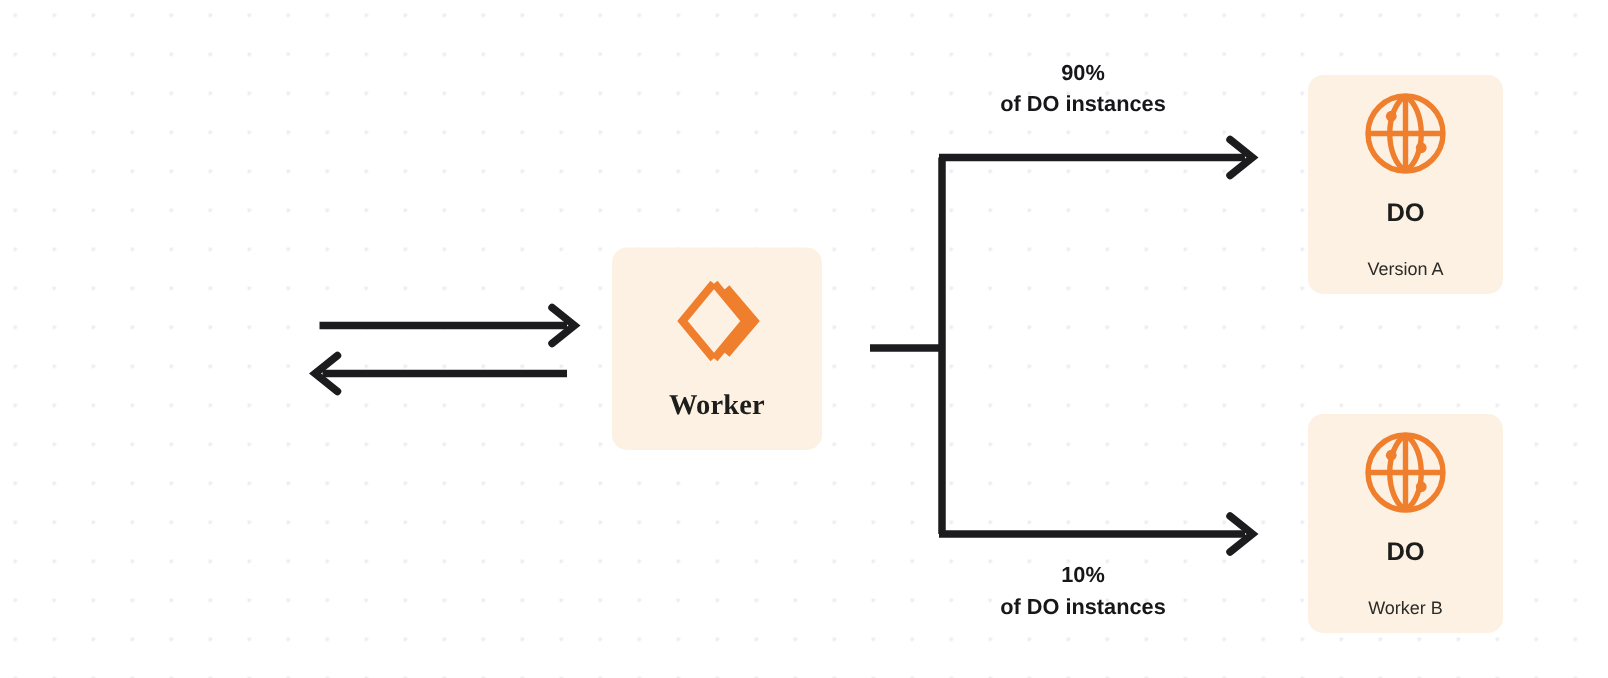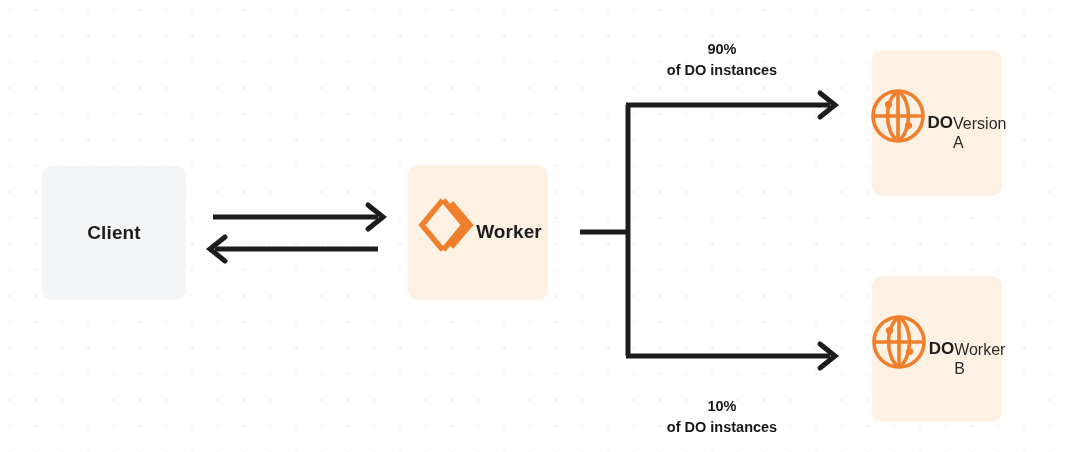--- a/index.html
+++ b/index.html
@@ -25,39 +25,40 @@
       radial-gradient(circle at 1px 1px, #eceef1 1.35px, rgba(255,255,255,0) 1.6px);
     background-size: 26px 26px;
     background-position: 9px 9px;
   }
 
   
   .node {
     position: absolute;
     box-sizing: border-box;
     display: flex;
-    flex-direction: row;
+    flex-direction: column;
     align-items: center;
     justify-content: center;
     border-radius: 10px;
   }
 
   #node-client {
     left: 42px;
     top: 166px;
     width: 144px;
     height: 134px;
     background-color: #f4f5f7;
   }
   #node-worker {
     left: 408px;
     top: 165px;
     width: 140px;
     height: 135px;
     background-color: #fdf1e3;
+    font-family: Liberation Serif, serif;
   }
   #node-do-a {
     left: 872px;
     top: 50px;
     width: 130px;
     height: 146px;
     background-color: #fdf1e3;
   }
   #node-do-b {
     left: 872px;
@@ -74,21 +75,21 @@
     letter-spacing: 0.1px;
     line-height: 1.1;
   }
   .node-title-sm {
     font-size: 17px;
     font-weight: bold;
     color: #1d1d1b;
     line-height: 1.1;
   }
   .node-subtitle {
-    font-size: 16px;
+    font-size: 12px;
     font-weight: normal;
     color: #2b2b28;
     line-height: 1.2;
     margin-top: 20px;
   }
 
   .node-icon {
     display: block;
     line-height: 0;
   }
@@ -116,21 +117,21 @@
     line-height: 1.42;
     white-space: nowrap;
   }
   #label-top {
     left: 628px;
     top: 39px;
     width: 188px;
   }
   #label-bottom {
     left: 628px;
-    top: 396px;
+    top: 374px;
     width: 188px;
   }
   .edge-label-pct { display: block; }
   .edge-label-sub { display: block; }
 </style>
 </head>
 <body>
 
 <div id="diagram-canvas">
 
@@ -158,23 +159,20 @@
       <path d="M 626 105 L 830 105" stroke="#1c1c1e" stroke-width="5" fill="none" stroke-linecap="butt"></path>
       <path d="M 820 93 L 835 105 L 820 117" stroke="#1c1c1e" stroke-width="5" fill="none" stroke-linecap="round" stroke-linejoin="miter"></path>
     </g>
 
     <g>
       <path d="M 626 356 L 830 356" stroke="#1c1c1e" stroke-width="5" fill="none" stroke-linecap="butt"></path>
       <path d="M 820 344 L 835 356 L 820 368" stroke="#1c1c1e" stroke-width="5" fill="none" stroke-linecap="round" stroke-linejoin="miter"></path>
     </g>
   </svg>
 
-  <div class="node" id="node-client">
-    <span class="node-title">Client</span>
-  </div>
 
   <div class="node" id="node-worker">
     <span class="node-icon">
       <svg width="62" height="62" viewBox="0 0 62 62" aria-hidden="true">
 
         <path d="M 27 8 L 8 31 L 27 54" fill="none" stroke="#ef7f2d" stroke-width="5.4" stroke-linecap="square" stroke-linejoin="miter"></path>
 
         <path d="M 31 8 L 50 31 L 31 54" fill="none" stroke="#ef7f2d" stroke-width="5.4" stroke-linecap="square" stroke-linejoin="miter"></path>
 
         <path d="M 39 11 L 56 31 L 39 51" fill="none" stroke="#ef7f2d" stroke-width="5.4" stroke-linecap="square" stroke-linejoin="miter"></path>

